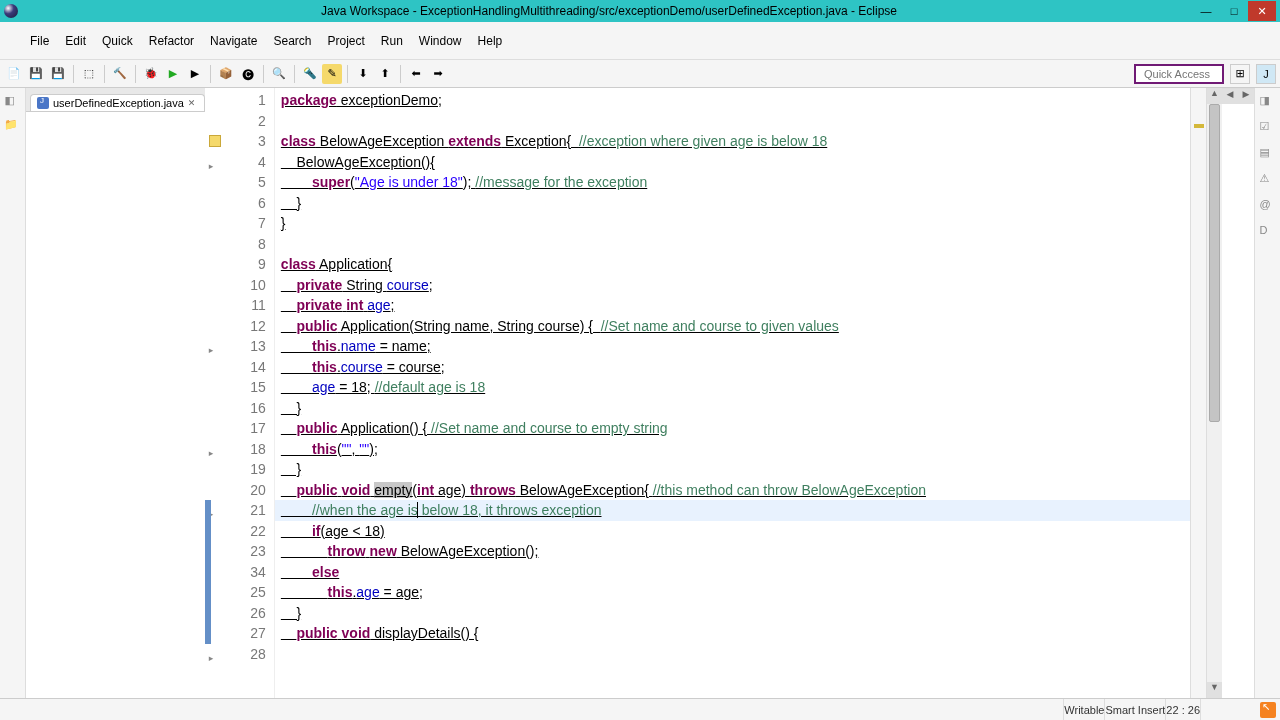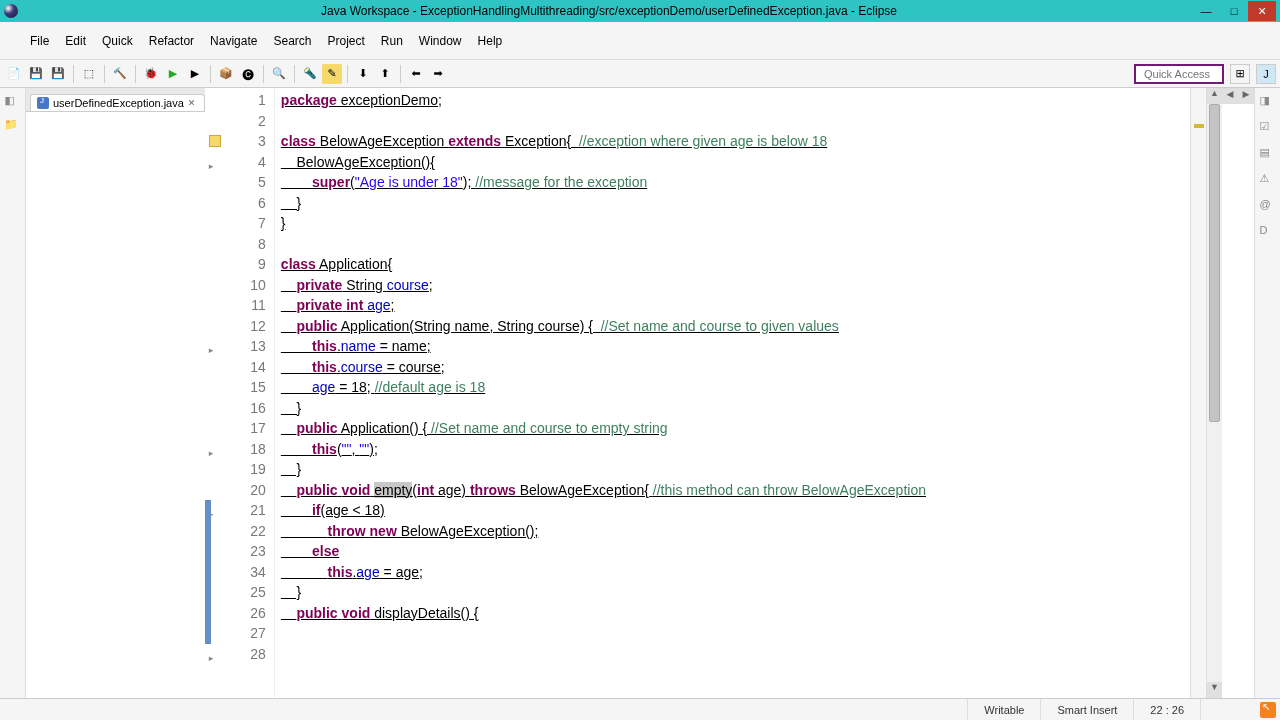--- a/index.html
+++ b/index.html
@@ -59,21 +59,21 @@
 .scrollbar-v{width:16px; background:#f0f0f0; border-left:1px solid #ddd; position:relative;}
 .scrollbar-v .arrow{height:16px; text-align:center; font-size:9px; color:#666; background:#e0e0e0; cursor:pointer;}
 .scrollbar-v .track{position:absolute; top:16px; bottom:16px; left:0; right:0;}
 .scrollbar-v .thumb{position:absolute; left:2px; right:2px; background:#c4c4c4; border:1px solid #aaa; border-radius:2px;}
 
 .hscroll{height:16px; background:#f0f0f0; border-top:1px solid #ddd; display:flex;}
 .hscroll .arrow{width:16px; text-align:center; font-size:9px; color:#666; background:#e0e0e0; cursor:pointer;}
 .hscroll .track{flex:1;}
 
 .statusbar { height: 22px; background: #f5f5f5; border-top: 1px solid #ccc; display: flex; align-items: center; font-size: 11px; color: #333; }
-.statusbar .cell { padding: 0 16px; border-left: 1px solid #ddd; height:100%; display:flex; align-items:center;}
+.statusbar .cell { padding: 0 0; border-left: 1px solid #ddd; height:100%; display:flex; align-items:center;}
 .statusbar .spacer{flex:1;}
 .statusbar .rss{width:16px; height:16px; background:#f58220; margin-right:4px; margin-left:auto; border-radius:2px; position:relative;}
 .statusbar .rss::after{content:"↘"; color:#fff; font-size:10px; position:absolute; left:2px; top:0; transform:rotate(180deg);}
 </style>
 </head>
 <body>
 
 <div class="titlebar">
   <span class="eclipse-icon"></span>
   <span class="title">Java Workspace - ExceptionHandlingMultithreading/src/exceptionDemo/userDefinedException.java - Eclipse</span>
@@ -189,20 +189,21 @@
           <div class="code-line">    <span class="kw">private</span> <span class="kw">int</span> <span class="fld">age</span>;</div>
           <div class="code-line">    <span class="kw">public</span> Application(String name, String course) {  <span class="cmt">//Set name and course to given values</span></div>
           <div class="code-line">        <span class="kw">this</span>.<span class="fld">name</span> = name;</div>
           <div class="code-line">        <span class="kw">this</span>.<span class="fld">course</span> = course;</div>
           <div class="code-line">        <span class="fld">age</span> = 18; <span class="cmt">//default age is 18</span></div>
           <div class="code-line">    }</div>
           <div class="code-line">    <span class="kw">public</span> Application() { <span class="cmt">//Set name and course to empty string</span></div>
           <div class="code-line">        <span class="kw">this</span>(<span class="str">""</span>, <span class="str">""</span>);</div>
           <div class="code-line">    }</div>
           <div class="code-line">    <span class="kw">public</span> <span class="kw">void</span> <span class="sel">empty</span>(<span class="kw">int</span> age) <span class="kw">throws</span> BelowAgeException{ <span class="cmt">//this method can throw BelowAgeException</span></div>
+          <div class="code-line highlight">        <span class="cmt">//when the age is<span class="cursor"></span> below 18, it throws exception</span></div>
           <div class="code-line">        <span class="kw">if</span>(age &lt; 18)</div>
           <div class="code-line">            <span class="kw">throw</span> <span class="kw">new</span> BelowAgeException();</div>
           <div class="code-line">        <span class="kw">else</span></div>
           <div class="code-line">            <span class="kw">this</span>.<span class="fld">age</span> = age;</div>
           <div class="code-line">    }</div>
           <div class="code-line">    <span class="kw">public</span> <span class="kw">void</span> displayDetails() {</div>
         </div>
       <div class="ov-ruler">
         <div class="m warn" style="top:36px;"></div>
       </div>

